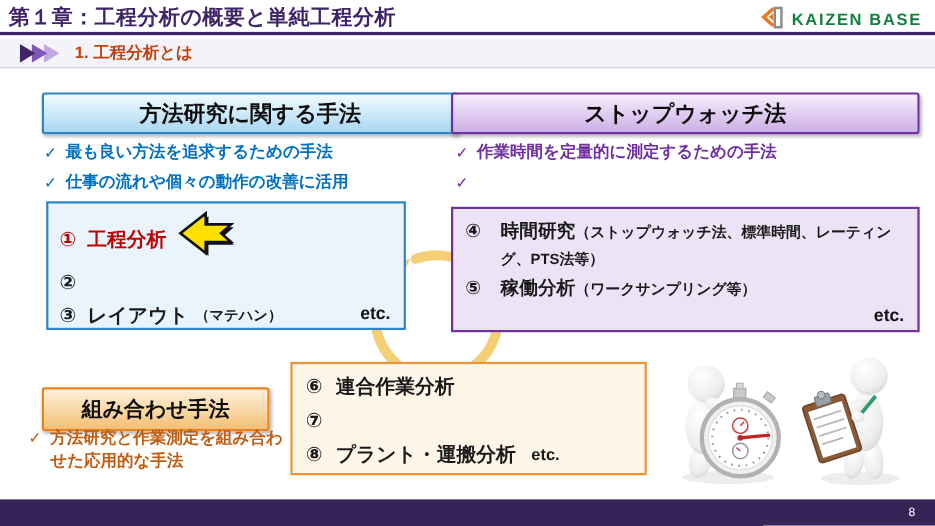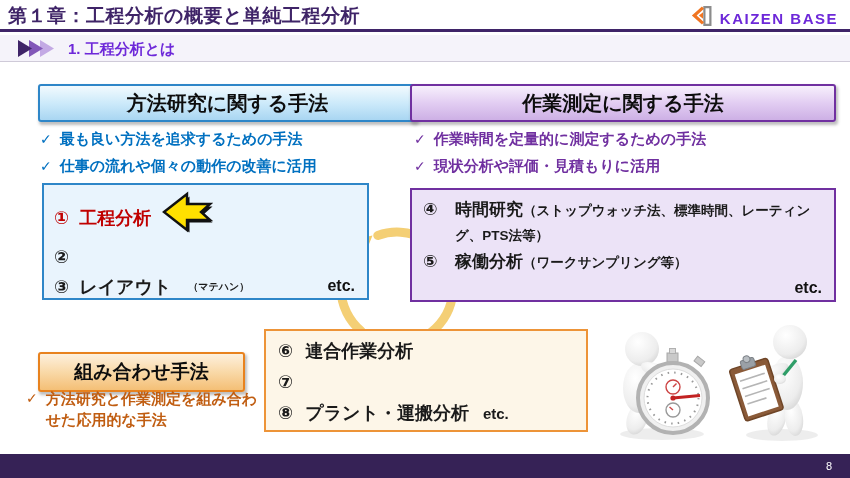--- a/index.html
+++ b/index.html
@@ -4,25 +4,25 @@
 <style>
   html,body{margin:0;padding:0;background:#888;}
   #slide{position:relative;width:850px;height:478px;background:#fff;overflow:hidden;
          font-family:"Liberation Sans","DejaVu Sans",sans-serif;padding-left:32px;}
   .abs{position:absolute;}
 
   
   #header{left:0;top:0;width:850px;height:32px;background:#fff;border-bottom:3px solid #3f2468;box-sizing:border-box;}
   #page-title{left:8px;top:3px;font-size:19px;font-weight:bold;color:#3f2468;letter-spacing:.5px;}
   #logo{right:12px;top:4px;display:flex;align-items:center;gap:5px;}
-  #logo-text{font-size:15px;font-weight:600;color:#6d28d9;letter-spacing:1.5px;text-align:center;}
+  #logo-text{font-size:15px;font-weight:600;color:#15803d;letter-spacing:1.5px;text-align:center;}
 
   
   #subheader{left:0;top:35px;width:850px;height:27px;background:#f5f3fa;border-bottom:1px solid #cfcad8;box-sizing:border-box;}
-  #subheader-label{left:68px;top:0;height:27px;line-height:27px;font-size:15px;font-weight:bold;color:#6d28d9;}
+  #subheader-label{left:68px;top:0;height:27px;line-height:27px;font-size:15px;font-weight:bold;color:#c2410c;}
 
   
   .titlebox{border-radius:3px;display:flex;align-items:center;justify-content:center;
             font-size:20px;font-weight:bold;color:#0d0d0d;box-sizing:border-box;
             box-shadow:1.5px 2.5px 3px rgba(110,110,110,.45);z-index:2;}
   #box-method-title{left:38px;top:84px;width:379px;height:38px;border:2px solid #2e86c8;
      background:linear-gradient(180deg,#f2fafe 0%,#cdeafa 50%,#a9d6f2 100%);align-items:center;}
   #box-work-title{left:410px;top:84px;width:426px;height:38px;border:2px solid #7030a0;
      background:linear-gradient(180deg,#f7f0fc 0%,#e2cdf2 50%,#cdb0e5 100%);}
   #box-combo-title{left:38px;top:352px;width:207px;height:40px;border:2px solid #e8821e;font-size:19px;
@@ -37,21 +37,21 @@
   .orange-t{color:#c05d11;}
 
   
   .listbox{box-sizing:border-box;z-index:2;}
   #box-method-list{left:42px;top:183px;width:327px;height:117px;background:#e9f4fd;border:2px solid #2e86c8;padding:8px 10px;}
   #box-work-list{left:410px;top:188px;width:426px;height:114px;background:#ece3f7;border:2px solid #7030a0;padding:8px 10px;}
   #box-combo-list{left:264px;top:329px;width:324px;height:103px;background:#fdf6e8;border:2px solid #ed9438;padding:5px 12px;}
 
   .m-item{display:flex;align-items:center;font-size:18px;font-weight:bold;color:#1a1a1a;line-height:30px;}
   .m-item .num{margin-right:10px;}
-  .m-item .note{font-size:10px;margin-left:17px;}
+  .m-item .note{font-size:13px;margin-left:6px;}
   .red-t{color:#c00000;}
   .etc{position:absolute;right:12px;bottom:3px;font-size:16px;font-weight:bold;color:#111;}
 
   .wm-item{position:relative;padding-left:33px;font-size:17px;font-weight:bold;color:#1a1a1a;line-height:24px;margin-bottom:2px;}
   .wm-item .num{position:absolute;left:1px;top:0;}
   .wm-item .note{font-size:13.5px;}
 
   .cb-item{display:flex;align-items:center;font-size:18px;font-weight:bold;color:#1a1a1a;line-height:31px;}
   .cb-item .num{margin-right:12px;}
   .cb-item .suffix{font-size:15px;margin-left:14px;}
@@ -143,31 +143,30 @@
     </div>
     <div class="m-item">
       <span class="num">③</span>
       <span>レイアウト</span>
       <span class="note">（マテハン）</span>
     </div>
     <div class="etc">etc.</div>
   </div>
 
   <div id="box-work-title" class="abs titlebox">
-    <span>作業測定に関する手法</span>
+    <span>ストップウォッチ法</span>
   </div>
 
   <div class="abs checks" style="left:414px;top:129px;">
     <div class="check-row purple-t">
       <span class="tick">✓</span>
       <span>作業時間を定量的に測定するための手法</span>
     </div>
     <div class="check-row purple-t">
       <span class="tick">✓</span>
-      <span>現状分析や評価・見積もりに活用</span>
     </div>
   </div>
 
   <div id="box-work-list" class="abs listbox">
     <div class="wm-item">
       <span class="num">④</span><span>時間研究</span><span class="note">（ストップウォッチ法、標準時間、レーティング、PTS法等）</span>
     </div>
     <div class="wm-item">
       <span class="num">⑤</span><span>稼働分析</span><span class="note">（ワークサンプリング等）</span>
     </div>

